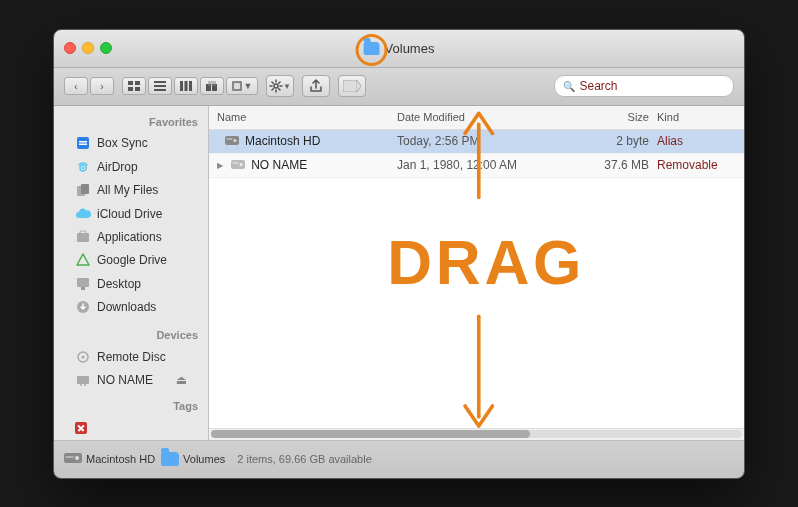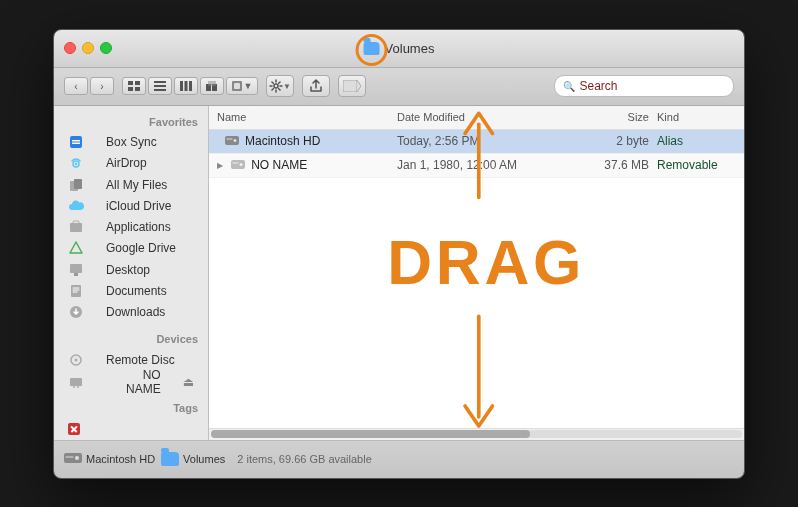--- a/index.html
+++ b/index.html
@@ -197,22 +197,22 @@
     .sidebar-section-label {
       font-size: 11px;
       font-weight: 600;
       color: #888;
       padding: 10px 10px 4px 10px;
       text-transform: none;
     }
     .sidebar-item {
       display: flex;
       align-items: center;
-      padding: 2px 14px;
-      gap: 22px;
+      padding: 2px 21px;
+      gap: 6px;
       cursor: pointer;
       font-size: 12px;
       color: #333;
       height: 24px;
     }
     .si-icon {
       width: 16px;
       height: 16px;
       display: flex;
       align-items: center;
@@ -270,21 +270,21 @@
     .file-row:nth-child(even) { background: #f9f9f9; }
     .file-row.selected { background: #c5d8f0; }
     .file-cell-name {
       width: 180px;
       display: flex;
       align-items: center;
       gap: 5px;
     }
     .file-cell-date { width: 180px; color: #555; }
     .file-cell-size { width: 80px; text-align: right; padding-right: 8px; color: #555; }
-    .file-cell-kind { flex: 1; color: #14532d; }
+    .file-cell-kind { flex: 1; color: #7f1d1d; }
     .row-icon { font-size: 14px; }
     .expand-arrow { font-size: 8px; color: #888; margin-right: 2px; }
 
     
     .bottom-bar {
       height: 38px;
       background: linear-gradient(to bottom, #d0d0d0, #c5c5c5);
       border-top: 1px solid #bbb;
       display: flex;
       align-items: center;
@@ -533,29 +533,20 @@
         <span>Google Drive</span>
       </div>
       <div class="sidebar-item">
         <div class="si-icon icon-desktop">
           <svg width="14" height="14" viewBox="0 0 14 14">
               <rect x="1" y="1" width="12" height="9" rx="1" fill="#aaa"></rect>
               <rect x="5" y="10" width="4" height="3" fill="#999"></rect>
             </svg>
         </div>
         <span>Desktop</span>
-      </div>
-      <div class="sidebar-item">
-        <div class="si-icon icon-docs">
-          <svg width="12" height="14" viewBox="0 0 12 14">
-              <rect x="1" y="1" width="10" height="12" rx="1" fill="#aaa"></rect>
-              <path d="M3 4h6M3 6h6M3 8h4" stroke="white" stroke-width="1" stroke-linecap="round"></path>
-            </svg>
-        </div>
-        <span>Documents</span>
       </div>
       <div class="sidebar-item">
         <div class="si-icon icon-downloads">
           <svg width="14" height="14" viewBox="0 0 14 14">
               <circle cx="7" cy="7" r="6" fill="#aaa"></circle>
               <path d="M7 4v5M5 7l2 2 2-2" stroke="white" stroke-width="1.5" stroke-linecap="round" stroke-linejoin="round"></path>
             </svg>
         </div>
         <span>Downloads</span>
       </div>

